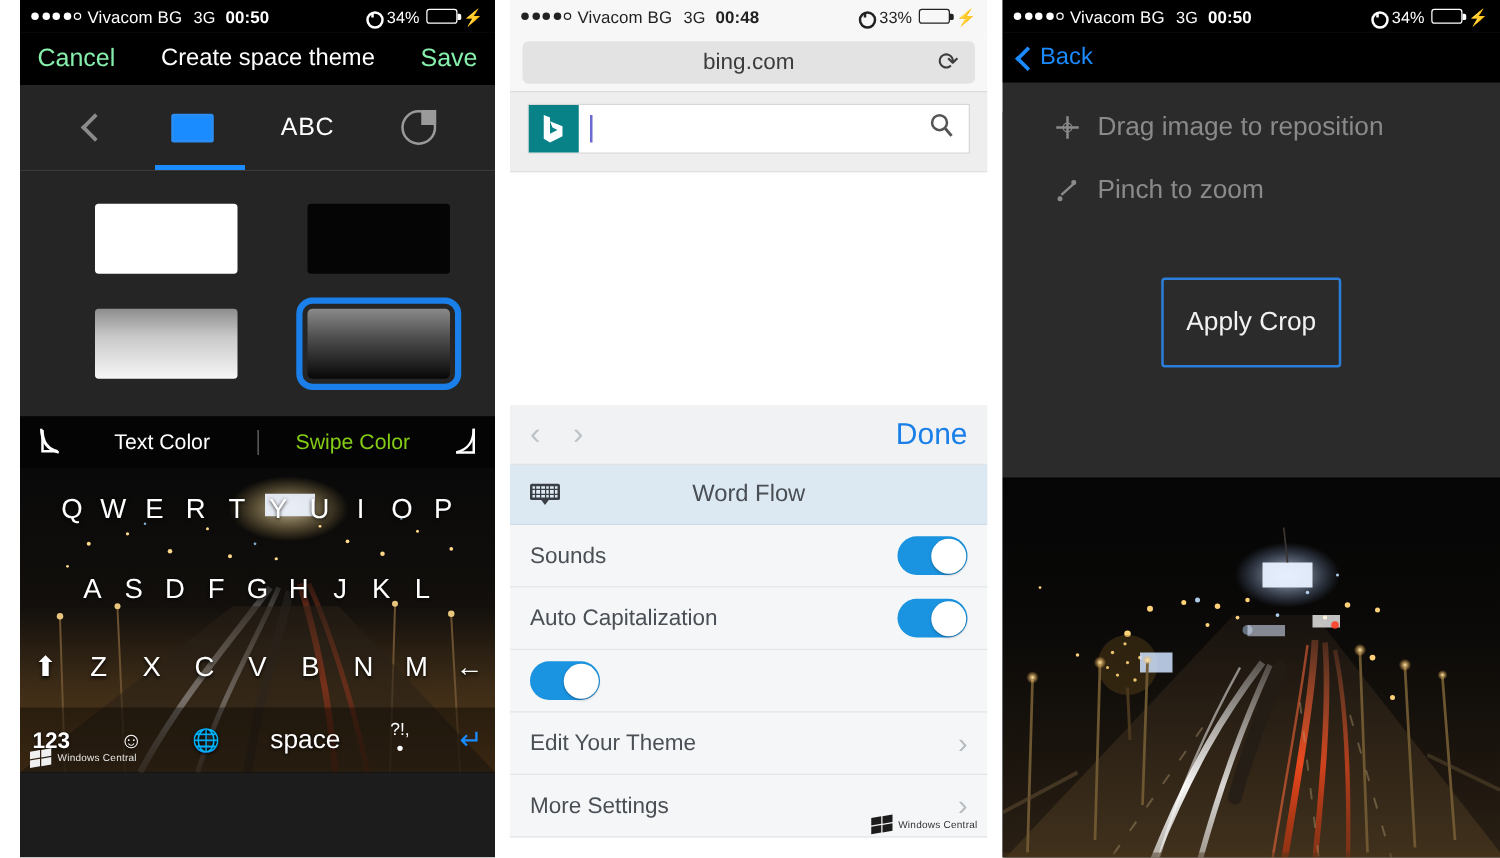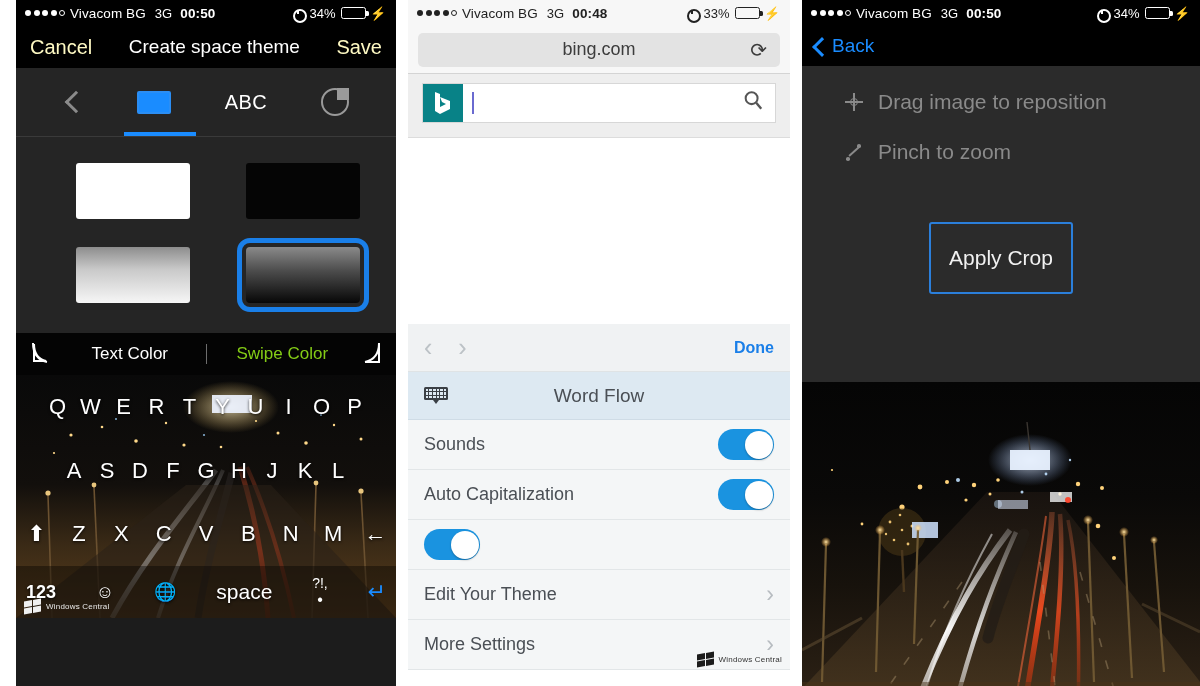--- a/index.html
+++ b/index.html
@@ -49,21 +49,21 @@
   .batt { width: 25px; height: 12px; border: 1.3px solid currentColor; border-radius: 2.5px; padding: 1.3px; position: relative; }
   .batt::after { content:""; position:absolute; right:-4px; top:3.2px; width:2.4px; height:5px; background: currentColor; border-radius:0 1.5px 1.5px 0; }
   .batt-fill { height: 100%; background: #4cd352; border-radius: 1px; }
   .bolt { font-size: 13px; line-height: 1; }
 
   
   .p1-nav {
     height: 42px; background:#000; color:#fff;
     display:flex; align-items:center; padding: 0 14px;
   }
-  .p1-nav .navbtn { font-size: 20px; color:#fef9c3; }
+  .p1-nav .navbtn { font-size: 20px; color:#86efac; }
   .p1-nav .navtitle { flex:1; text-align:center; font-size: 19px; color:#fff; }
 
   .p1-tabs {
     height: 68px; background:#252525;
     display:flex; align-items:center; justify-content:center; gap:54px;
     position: relative;
   }
   .tab-ico { display:flex; align-items:center; justify-content:center; }
   .chev-left { width: 20px; height: 20px; position:relative; }
   .chev-left::before{
@@ -178,21 +178,21 @@
   .bing-search { margin-left:auto; margin-right:11px; font-size:22px; color:#555; }
   .p2-blank { background:#ffffff; height: 186px; }
 
   .p2-settings { background:#f4f6f7; }
   .set-topbar {
     height: 48px; display:flex; align-items:center; padding: 0 16px;
     background:#f0f2f3; border-bottom:1px solid #dfe3e5;
   }
   .nav-chev { color:#bcc2c6; font-size:25px; line-height:1; }
   .nav-chev + .nav-chev { margin-left: 26px; }
-  .set-done { margin-left:auto; color:#1a7fe8; font-size:16px; font-weight:bold; }
+  .set-done { margin-left:auto; color:#1a7fe8; font-size:24px; font-weight:normal; }
   .set-header {
     height: 48px; background:#dde9f2;
     display:flex; align-items:center; padding: 0 16px;
     border-bottom:1px solid #cfdce6;
   }
   .set-header .kbico {
     width: 24px; height:17px; position:relative;
   }
   .kbico-body {
     width:24px; height:13px; background:#3a3f45; border-radius:1.5px;

